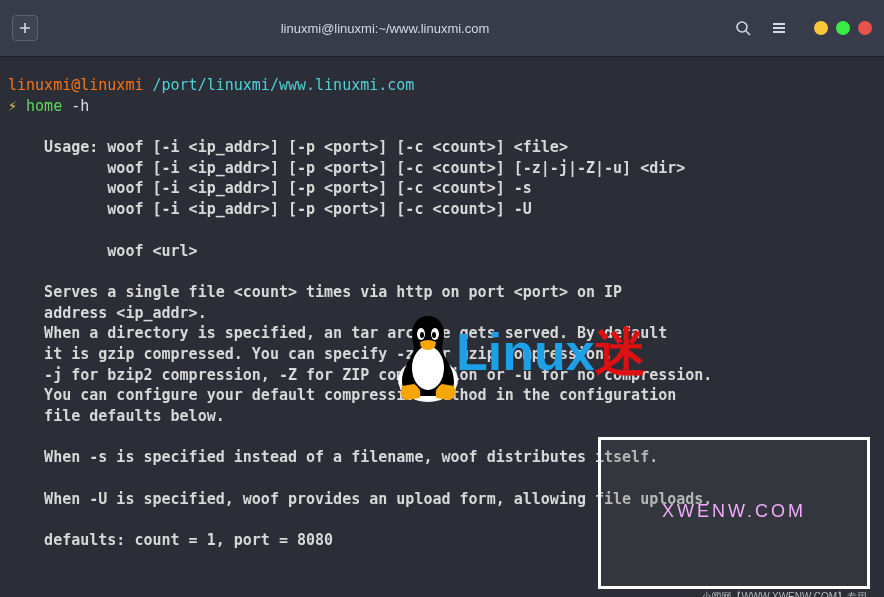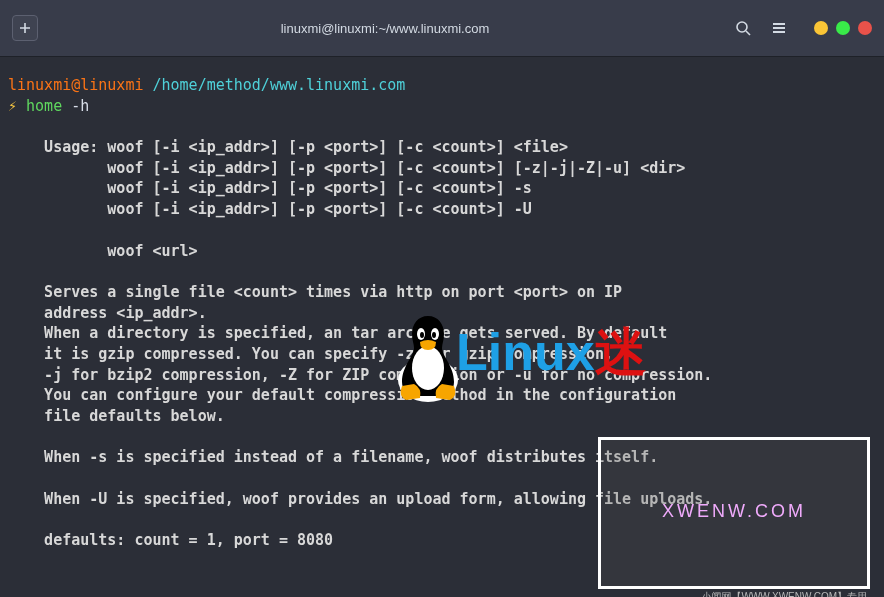--- a/index.html
+++ b/index.html
@@ -167,21 +167,21 @@
         </svg>
     </div>
     <div class="window-dots">
       <div class="dot dot-min"></div>
       <div class="dot dot-max"></div>
       <div class="dot dot-close"></div>
     </div>
   </div>
 </div>
 
-<div class="terminal"><span class="c-user">linuxmi@linuxmi</span> <span class="c-path">/home/method/www.linuxmi.com</span>
+<div class="terminal"><span class="c-user">linuxmi@linuxmi</span> <span class="c-path">/port/linuxmi/www.linuxmi.com</span>
 <span class="c-bolt">⚡</span> <span class="c-cmd">home</span> <span class="c-arg">-h</span>
 
 <span class="c-out">    Usage: woof [-i &lt;ip_addr&gt;] [-p &lt;port&gt;] [-c &lt;count&gt;] &lt;file&gt;</span>
 <span class="c-out">           woof [-i &lt;ip_addr&gt;] [-p &lt;port&gt;] [-c &lt;count&gt;] [-z|-j|-Z|-u] &lt;dir&gt;</span>
 <span class="c-out">           woof [-i &lt;ip_addr&gt;] [-p &lt;port&gt;] [-c &lt;count&gt;] -s</span>
 <span class="c-out">           woof [-i &lt;ip_addr&gt;] [-p &lt;port&gt;] [-c &lt;count&gt;] -U</span>
 
 <span class="c-out">           woof &lt;url&gt;</span>
 
 <span class="c-out">    Serves a single file &lt;count&gt; times via http on port &lt;port&gt; on IP</span>

